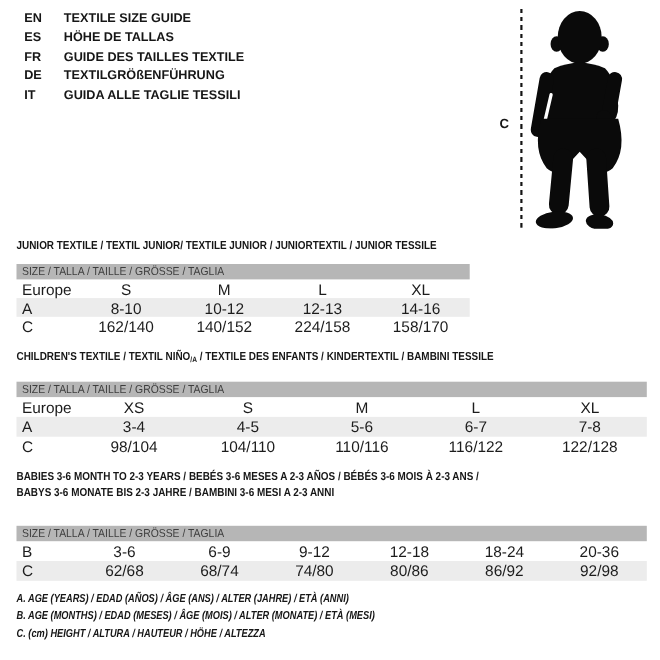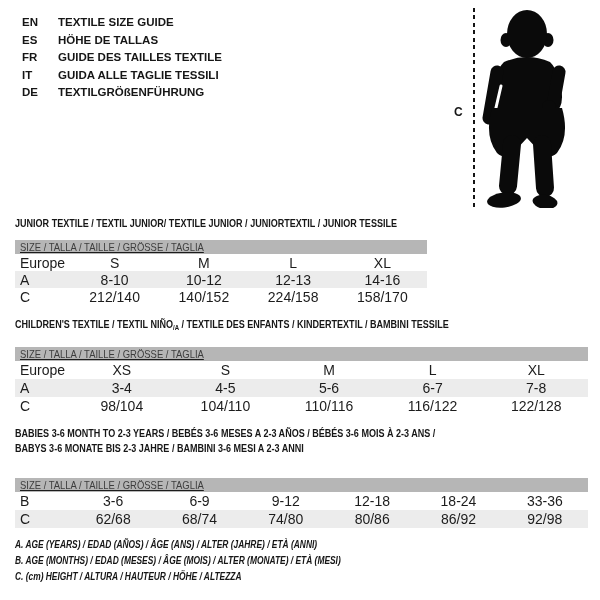--- a/index.html
+++ b/index.html
@@ -8,21 +8,21 @@
     width: 600px;
     height: 600px;
     background: #ffffff;
     font-family: "Liberation Sans", sans-serif;
     color: #1c1c1c;
     overflow: hidden;
   }
 
   
   .lang-block { position: absolute; left: 22px; top: 11px; }
-  .lang-row { display: flex; height: 17.4px; align-items: flex-end; }
+  .lang-row { display: flex; height: 17.4px; align-items: flex-start; }
   .lang-code, .lang-label {
     font-weight: bold; font-size: 11.5px; white-space: nowrap; color: #161616;
   }
   .lang-code { width: 36px; }
 
   
   .figure { position: absolute; left: 450px; top: 6px; width: 135px; height: 206px; }
   .dash-line {
     position: absolute; left: 23px; top: 2px; width: 2px; height: 199px;
     background: repeating-linear-gradient(180deg, #141414 0 4px, transparent 4px 7.5px);
@@ -46,21 +46,21 @@
   }
   .tbl-babies .tbl-title { line-height: 15px; }
   .subscript { font-size: 7px; vertical-align: -2px; }
 
   .tbl-junior   .tbl-title { margin-bottom: 10px; }
   .tbl-children .tbl-title { margin-bottom: 13px; }
   .tbl-babies   .titles    { margin-bottom: 22px; }
 
   .tbl-bar {
     height: 14px; background: #b6b6b6;
-    display: flex; align-items: center; padding-left: 5px; box-sizing: border-box; text-decoration: underline;
+    display: flex; align-items: center; padding-left: 5px; box-sizing: border-box;
   }
   .tbl-bar span {
     font-size: 10.5px; color: #3d3d3d; white-space: nowrap;
     transform: scaleX(0.9); transform-origin: 0 50%;
   }
 
   .trow { display: grid; align-items: center; font-size: 14px; color: #1c1c1c; }
   .tbl-junior   .trow { grid-template-columns: 55px repeat(4, 1fr); height: 17px; }
   .tbl-children .trow { grid-template-columns: 55px repeat(5, 1fr); height: 18px; }
   .tbl-babies   .trow { grid-template-columns: 55px repeat(6, 1fr); height: 18px; }
@@ -88,26 +88,26 @@
     </div>
     <div class="lang-row">
       <span class="lang-code">ES</span>
       <span class="lang-label">HÖHE DE TALLAS</span>
     </div>
     <div class="lang-row">
       <span class="lang-code">FR</span>
       <span class="lang-label">GUIDE DES TAILLES TEXTILE</span>
     </div>
     <div class="lang-row">
+      <span class="lang-code">DE</span>
+      <span class="lang-label">TEXTILGRÖßENFÜHRUNG</span>
+    </div>
+    <div class="lang-row">
       <span class="lang-code">IT</span>
       <span class="lang-label">GUIDA ALLE TAGLIE TESSILI</span>
-    </div>
-    <div class="lang-row">
-      <span class="lang-code">DE</span>
-      <span class="lang-label">TEXTILGRÖßENFÜHRUNG</span>
     </div>
   </div>
 
   <div class="figure">
     <div class="dash-line"></div>
     <span class="figure-label">C</span>
     <svg class="baby" viewBox="0 0 94 200" aria-hidden="true">
       <g fill="#0a0a0a" stroke="none">
         <ellipse cx="24" cy="32" rx="5.5" ry="7"></ellipse>
         <ellipse cx="66" cy="32" rx="5.5" ry="7"></ellipse>
@@ -146,21 +146,21 @@
     </div>
     <div class="trow stripe">
       <span class="lbl">A</span>
       <span class="val">8-10</span>
       <span class="val">10-12</span>
       <span class="val">12-13</span>
       <span class="val">14-16</span>
     </div>
     <div class="trow">
       <span class="lbl">C</span>
-      <span class="val">212/140</span>
+      <span class="val">162/140</span>
       <span class="val">140/152</span>
       <span class="val">224/158</span>
       <span class="val">158/170</span>
     </div>
   </section>
 
   <section class="tbl-section tbl-children">
     <div class="tbl-title"><span>CHILDREN'S TEXTILE / TEXTIL NIÑO</span><span class="subscript">/A</span><span> / TEXTILE DES ENFANTS / KINDERTEXTIL / BAMBINI TESSILE</span></div>
     <div class="tbl-bar">
       <span>SIZE / TALLA / TAILLE / GRÖSSE / TAGLIA</span>
@@ -199,21 +199,21 @@
     <div class="tbl-bar">
       <span>SIZE / TALLA / TAILLE / GRÖSSE / TAGLIA</span>
     </div>
     <div class="trow">
       <span class="lbl">B</span>
       <span class="val">3-6</span>
       <span class="val">6-9</span>
       <span class="val">9-12</span>
       <span class="val">12-18</span>
       <span class="val">18-24</span>
-      <span class="val">33-36</span>
+      <span class="val">20-36</span>
     </div>
     <div class="trow stripe">
       <span class="lbl">C</span>
       <span class="val">62/68</span>
       <span class="val">68/74</span>
       <span class="val">74/80</span>
       <span class="val">80/86</span>
       <span class="val">86/92</span>
       <span class="val">92/98</span>
     </div>

